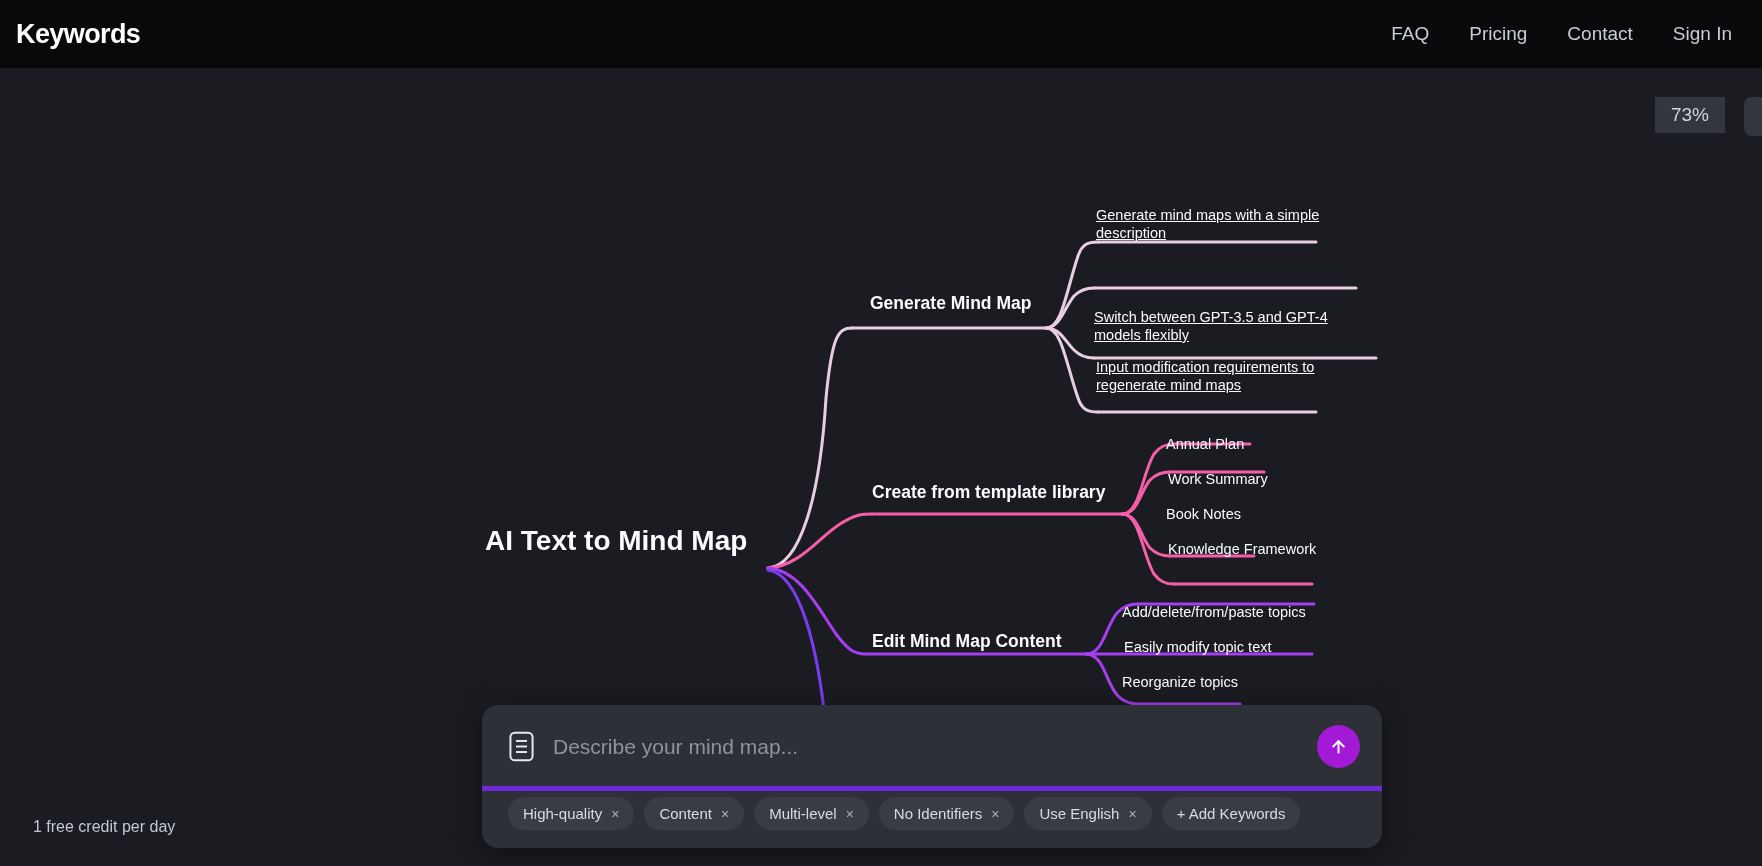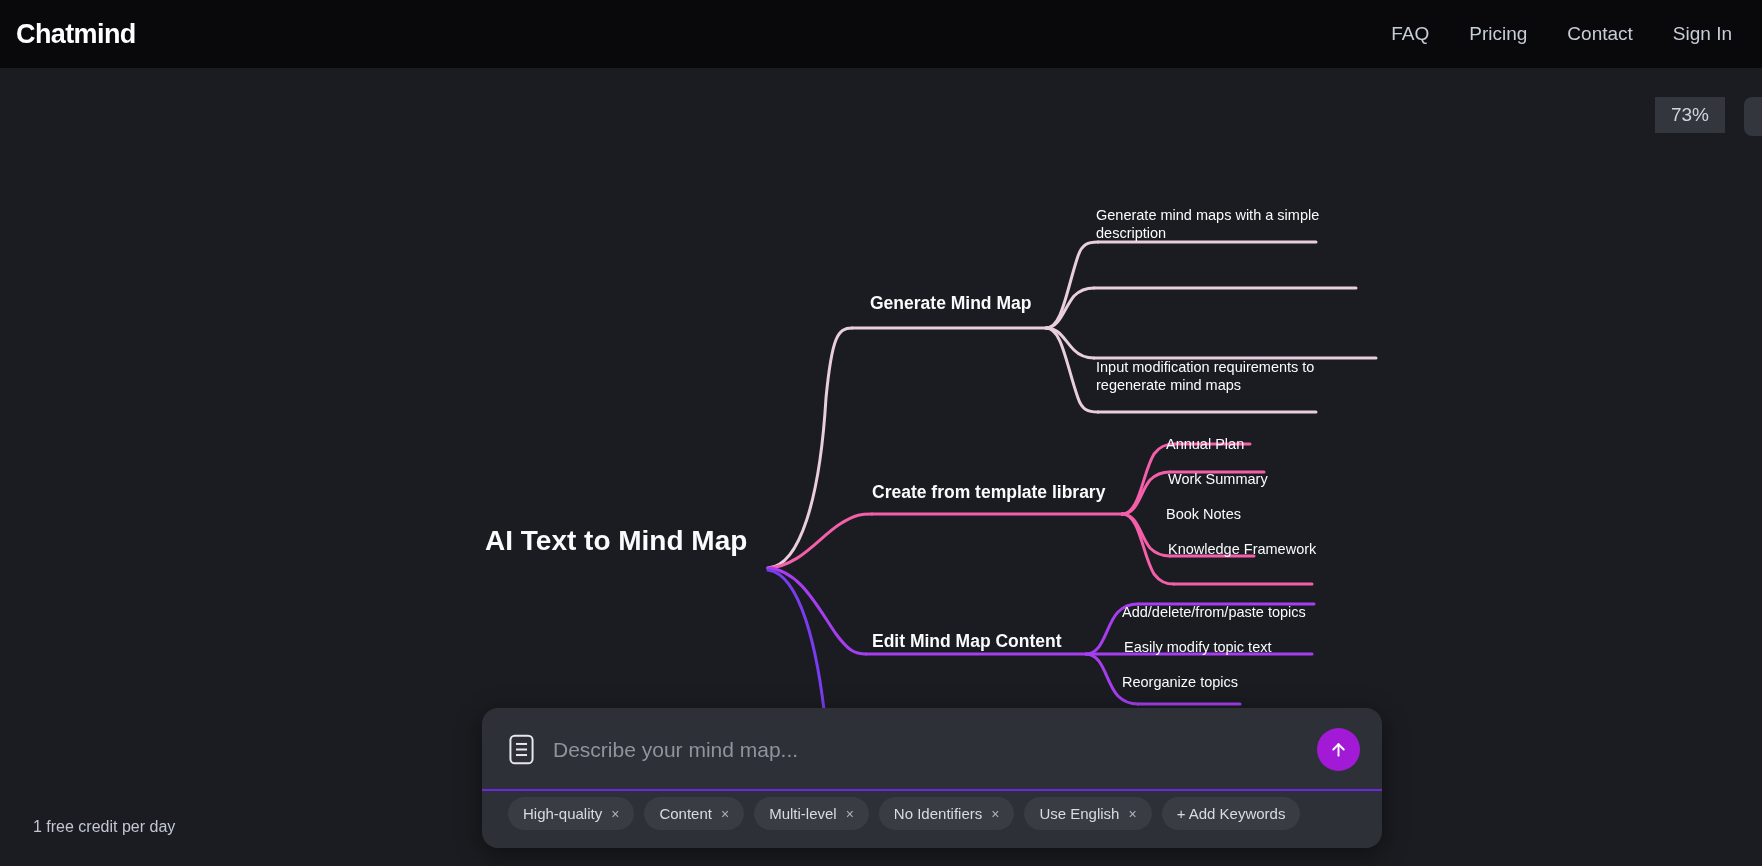--- a/index.html
+++ b/index.html
@@ -55,21 +55,21 @@
   .node {
     position: absolute; color: #fafbfd; white-space: pre;
     line-height: 1.22;
   }
   .node.root {
     font-size: 28px; font-weight: 700; text-align: left; width: 280px;
     line-height: 1.25;
   }
   .node.l1 { font-size: 17.5px; font-weight: 700; }
   .node.l2 { font-size: 14.5px; font-weight: 400; }
-  .node.l2.wide { width: 280px; white-space: normal; }
+  .node.l2.wide { width: 280px; white-space: normal; text-decoration: underline; }
 
   
   .prompt-panel {
     position: absolute; left: 482px; bottom: 18px;
     width: 900px; background: #2d3036;
     border-radius: 16px; z-index: 35;
     box-shadow: 0 6px 26px rgba(0,0,0,.45);
   }
   .prompt-row {
     display: flex; align-items: center;
@@ -84,21 +84,21 @@
   .prompt-input::placeholter { color: #8e939c; }
   .prompt-input::placeholder { color: #8e939c; }
   .send-btn {
     width: 43px; height: 43px; border-radius: 50%; border: 0;
     background: #a21ad6; display: flex; align-items: center; justify-content: center;
     cursor: pointer; flex: 0 0 auto;
   }
   .chips {
     display: flex; align-items: center; gap: 10px; flex-wrap: wrap;
     padding: 6px 22px 18px 26px;
-    border-top: 2px solid #6d28d9;
+    border-top: 5px solid #6d28d9;
     margin-top: 2px;
   }
   .chip {
     display: inline-flex; align-items: center; gap: 9px;
     background: #393c43; color: #d7dbe2;
     font-size: 15px; border-radius: 18px;
     padding: 8px 15px; cursor: pointer; white-space: nowrap;
   }
   .chip .x { color: #aeb3bc; font-size: 14px; line-height: 1; }
   .chip.add { color: #d7dbe2; }
@@ -107,21 +107,21 @@
     position: absolute; left: 33px; bottom: 30px;
     color: #c2c7d1; font-size: 16px; z-index: 36;
   }
 </style>
 </head>
 <body>
 
 <div class="app">
 
   <div class="topbar">
-    <div class="logo">Chatmind</div>
+    <div class="logo">Keywords</div>
     <div class="navlinks">
       <div class="navlink">FAQ</div>
       <div class="navlink">Pricing</div>
       <div class="navlink">Contact</div>
       <div class="navlink">Sign In</div>
     </div>
   </div>
 
   <div class="canvas">
 
@@ -167,20 +167,21 @@
         <path d="M1138,636 L1240,636" stroke="#a63ef0"></path>
 
         <path d="M1130,700 L1330,700" stroke="#7a3cf0"></path>
       </g>
     </svg>
 
     <div class="node root" style="left:485px; top:455px;">AI Text to Mind Map</div>
 
     <div class="node l1" style="left:870px; top:225px;">Generate Mind Map</div>
     <div class="node l2 wide" style="left:1096px; top:139px;">Generate mind maps with a simple description</div>
+    <div class="node l2 wide" style="left:1094px; top:241px;">Switch between GPT-3.5 and GPT-4 models flexibly</div>
     <div class="node l2 wide" style="left:1096px; top:291px;">Input modification requirements to regenerate mind maps</div>
 
     <div class="node l1" style="left:872px; top:414px;">Create from template library</div>
     <div class="node l2" style="left:1166px; top:368px;">Annual Plan</div>
     <div class="node l2" style="left:1168px; top:403px;">Work Summary</div>
     <div class="node l2" style="left:1166px; top:438px;">Book Notes</div>
     <div class="node l2" style="left:1168px; top:473px;">Knowledge Framework</div>
 
     <div class="node l1" style="left:872px; top:563px;">Edit Mind Map Content</div>
     <div class="node l2" style="left:1122px; top:536px;">Add/delete/from/paste topics</div>

